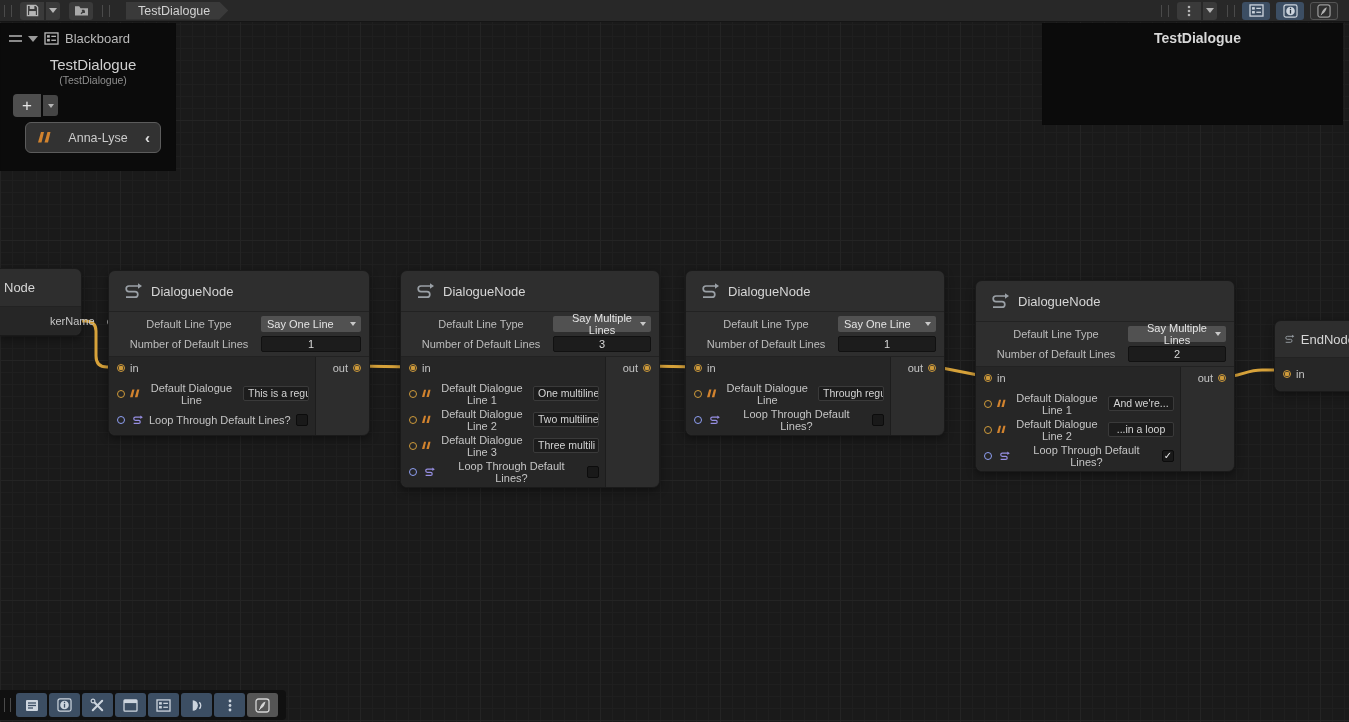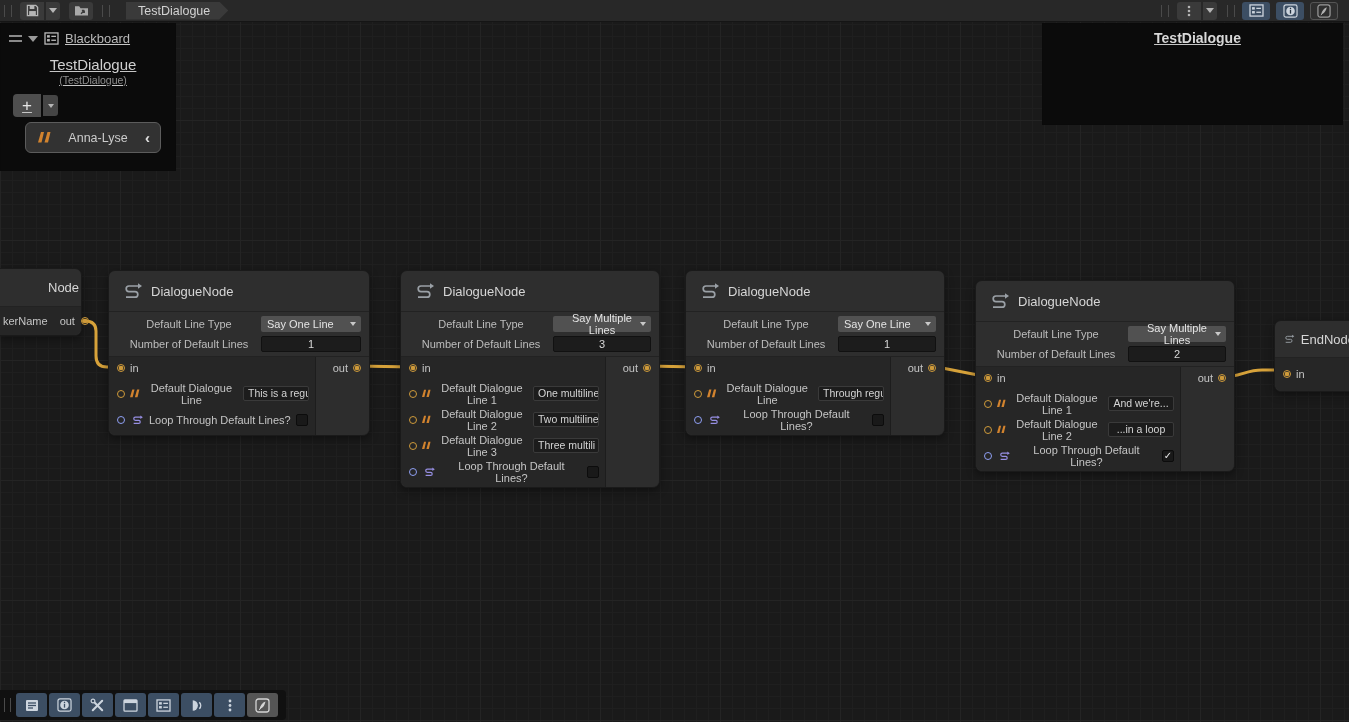--- a/index.html
+++ b/index.html
@@ -26,21 +26,21 @@
   .tb-group .tb-btn:last-child{border-radius:0 3px 3px 0;margin-left:1px;}
   .caret{width:0;height:0;border-left:4px solid transparent;border-right:4px solid transparent;border-top:5px solid #b5b5b5;}
   .breadcrumb{height:18px;margin-left:12px;background:#3a3a3a;color:#d2d2d2;font-size:12.5px;
               display:flex;align-items:center;padding:0 18px 0 12px;
               clip-path:polygon(0 0, calc(100% - 9px) 0, 100% 50%, calc(100% - 9px) 100%, 0 100%);}
   .tb-spacer{flex:1;}
   .toggle{height:18px;width:28px;border-radius:3px;display:flex;align-items:center;justify-content:center;margin:0 3px;}
   .toggle.on{background:#3c4e63;}
   .toggle.off{background:#2f2f2f;border:1px solid #555;}
   
-  .panel{position:absolute;background:rgba(10,10,10,0.92);z-index:20;border:1px solid #0a0a0a;text-decoration:underline;}
+  .panel{position:absolute;background:rgba(10,10,10,0.92);z-index:20;border:1px solid #0a0a0a;}
   .panel-header{display:flex;align-items:center;gap:6px;padding:7px 8px 4px 8px;color:#b9b9b9;font-size:13px;}
   .hamburger{width:13px;height:7px;border-top:2px solid #8a8a8a;border-bottom:2px solid #8a8a8a;}
   .tri-down{width:0;height:0;border-left:5px solid transparent;border-right:5px solid transparent;border-top:6px solid #9a9a9a;}
   .bb-title{font-size:15px;color:#d0d0d0;margin:6px 0 0 10px;}
   .bb-sub{font-size:10.5px;color:#8f8f8f;margin:1px 0 0 10px;}
   .bb-addrow{display:flex;margin:8px 0 0 12px;}
   .bb-add{width:28px;height:23px;background:#4e4e4e;border-radius:4px 0 0 4px;color:#e6e6e6;font-size:17px;
           display:flex;align-items:center;justify-content:center;}
   .bb-add-dd{width:15px;height:21px;margin:1px 0 0 2px;background:#454545;border-radius:0 3px 3px 0;
              display:flex;align-items:center;justify-content:center;}
@@ -198,25 +198,25 @@
       <span class="bb-pill-name">Anna-Lyse</span>
       <span class="bb-pill-chev">‹</span>
     </div>
   </div>
 
   <div class="panel" style="left:1042px;top:23px;width:301px;height:102px;">
     <div class="gi-name">TestDialogue</div>
   </div>
 
   <div class="node" style="left:-1px;top:268px;width:83px;border-radius:0 7px 7px 0;">
-    <div class="node-title" style="height:37px;padding:0 4px;margin-left:44px;">
+    <div class="node-title" style="height:37px;padding:0 4px;">
       <span>Node</span>
     </div>
     <div class="node-ports" style="border-radius:0 0 7px 0;">
-      <div style="flex:1;display:flex;align-items:center;height:28px;padding:0 6px 0 3px;gap:6px;">
+      <div style="flex:1;display:flex;align-items:center;height:28px;padding:0 6px 0 3px;gap:6px;margin-left:47px;">
         <span class="port-label">kerName</span>
         <span style="flex:1;"></span>
         <span class="port-label">out</span>
         <span class="port connected"></span>
       </div>
     </div>
   </div>
 
   <div class="node" style="left:108px;top:270px;width:262px;">
     <div class="node-title">

